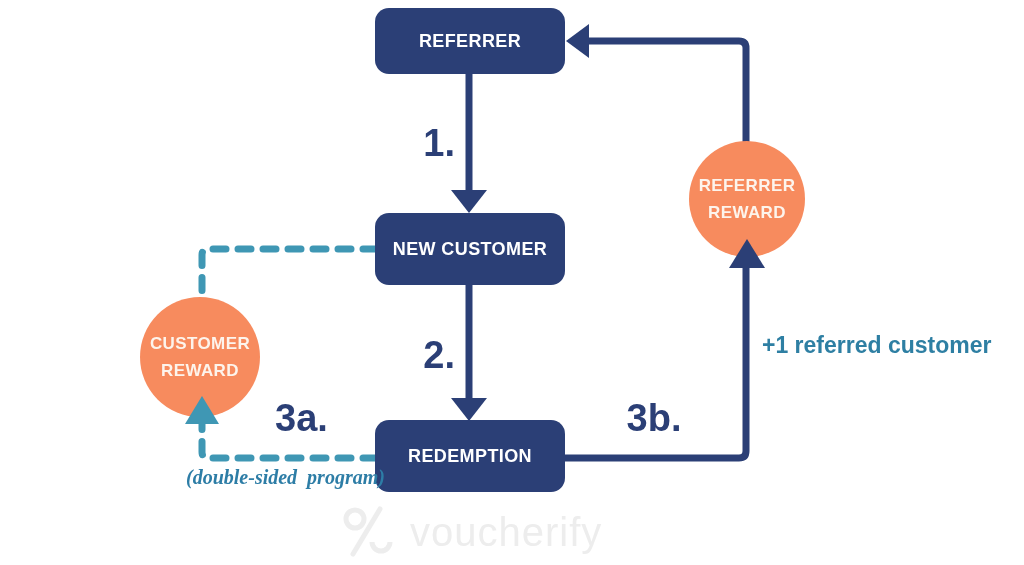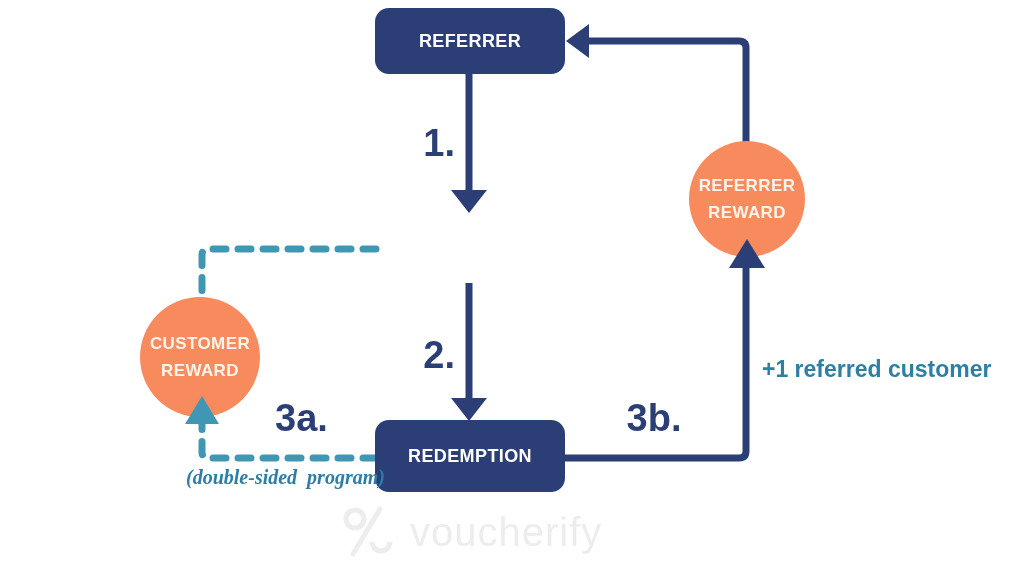--- a/index.html
+++ b/index.html
@@ -100,20 +100,23 @@
       <line x1="40" y1="3" x2="13" y2="48" stroke="#ededed" stroke-width="5" stroke-linecap="round"></line>
       <path d="M 32 36 a 9 9 0 0 0 18 0" fill="none" stroke="#ededed" stroke-width="5"></path>
     </svg>
     <span class="watermark-text">voucherify</span>
   </div>
 
   <div class="node-box" style="left:375px;top:8px;width:190px;height:66px;">
     <span>REFERRER</span>
   </div>
 
+  <div class="node-box" style="left:375px;top:213px;width:190px;height:72px;">
+    <span>NEW CUSTOMER</span>
+  </div>
 
   <div class="node-box" style="left:375px;top:420px;width:190px;height:72px;">
     <span>REDEMPTION</span>
   </div>
 
   <div class="node-circle" style="left:689px;top:141px;width:116px;height:116px;">
     <span>REFERRER</span>
     <span>REWARD</span>
   </div>
 
@@ -125,16 +128,16 @@
   <svg class="layer overlay" viewBox="0 0 1024 565">
     <polygon points="729,268 765,268 747,239" fill="#2b3f76"></polygon>
     <polygon points="185,424 219,424 202,396" fill="#3f97b4"></polygon>
   </svg>
 
   <div class="step-label" style="left:400px;top:122px;width:55px;text-align:right;">1.</div>
   <div class="step-label" style="left:400px;top:334px;width:55px;text-align:right;">2.</div>
   <div class="step-label" style="left:275px;top:397px;width:72px;text-align:left;">3a.</div>
   <div class="step-label" style="left:616px;top:397px;width:76px;text-align:center;">3b.</div>
 
-  <div class="annotation-teal" style="left:762px;top:356px;">+1 referred customer</div>
+  <div class="annotation-teal" style="left:762px;top:332px;">+1 referred customer</div>
   <div class="annotation-italic" style="left:186px;top:466px;font-family:Liberation Serif, serif;">(double-sided  program)</div>
 
 </div>
 
 </body></html>

